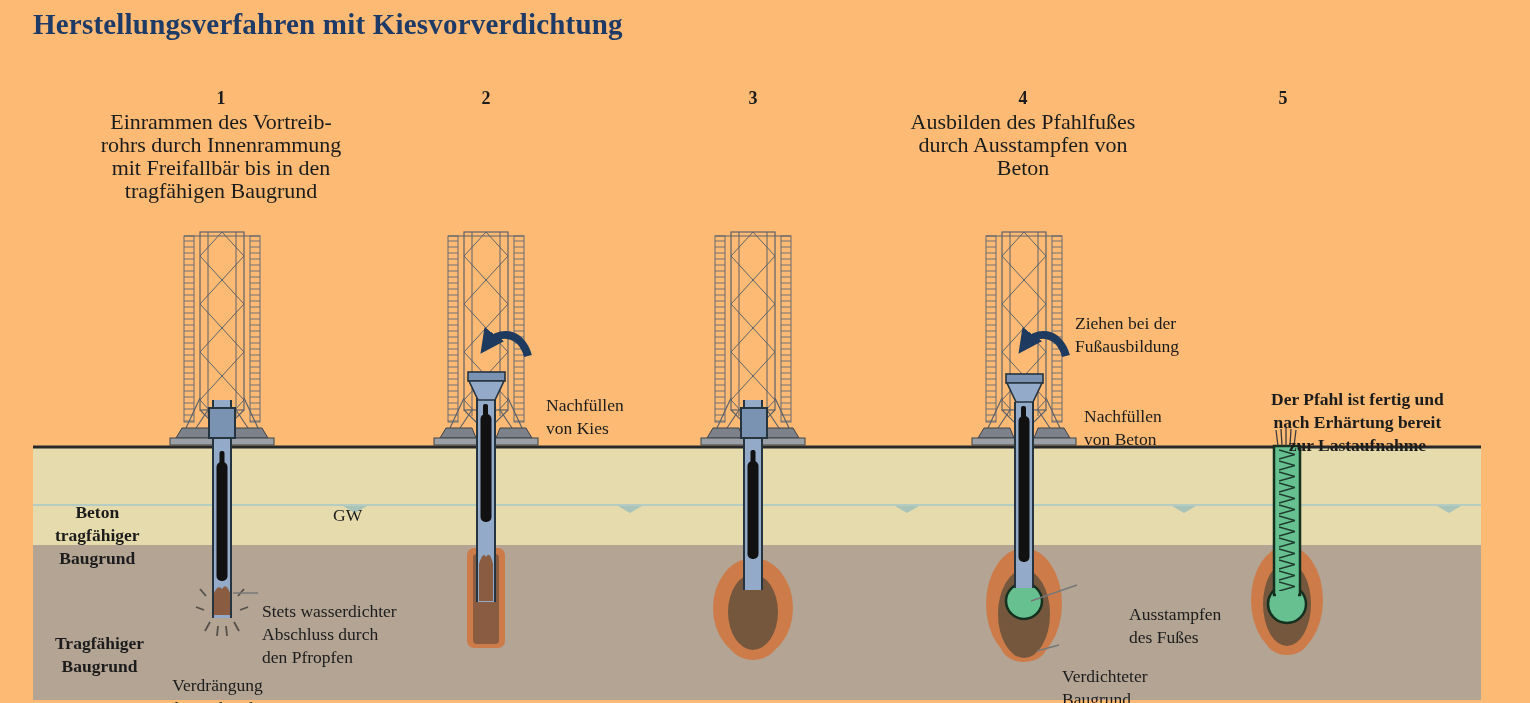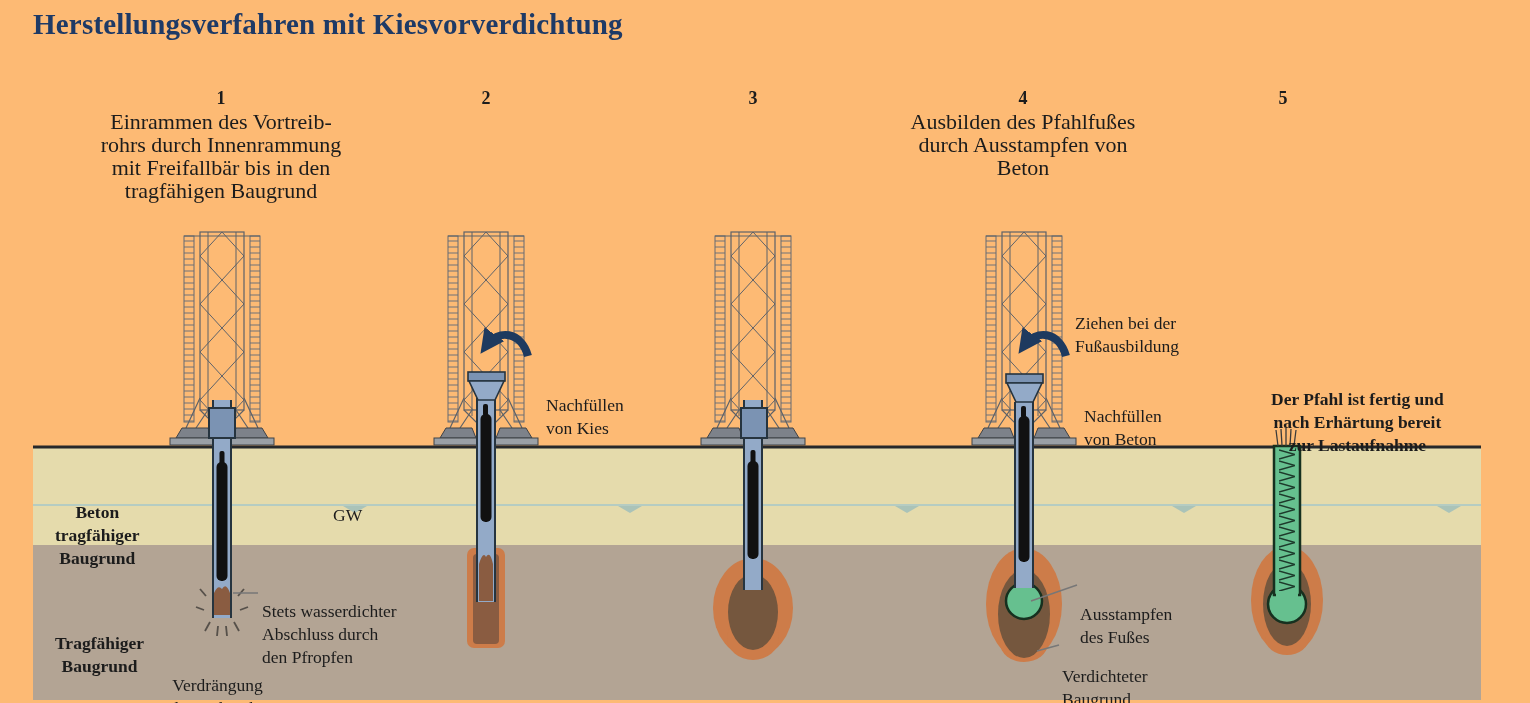--- a/index.html
+++ b/index.html
@@ -190,21 +190,21 @@
 Abschluss durch
 den Pfropfen</div>
 
   <div class="lbl" style="left:546px;top:355px;">Nachfüllen
 von Kies</div>
 
   <div class="lbl" style="left:1075px;top:273px;">Ziehen bei der
 Fußausbildung</div>
   <div class="lbl" style="left:1084px;top:366px;">Nachfüllen
 von Beton</div>
-  <div class="lbl" style="left:1080px;top:564px;">Ausstampfen
+  <div class="lbl" style="left:1129px;top:564px;">Ausstampfen
 des Fußes</div>
   <div class="lbl" style="left:1062px;top:626px;">Verdichteter
 Baugrund</div>
 
   <div class="lbl b" style="left:1271px;top:349px;">Der Pfahl ist fertig und
 nach Erhärtung bereit
 zur Lastaufnahme</div>
 
 </div>
 

